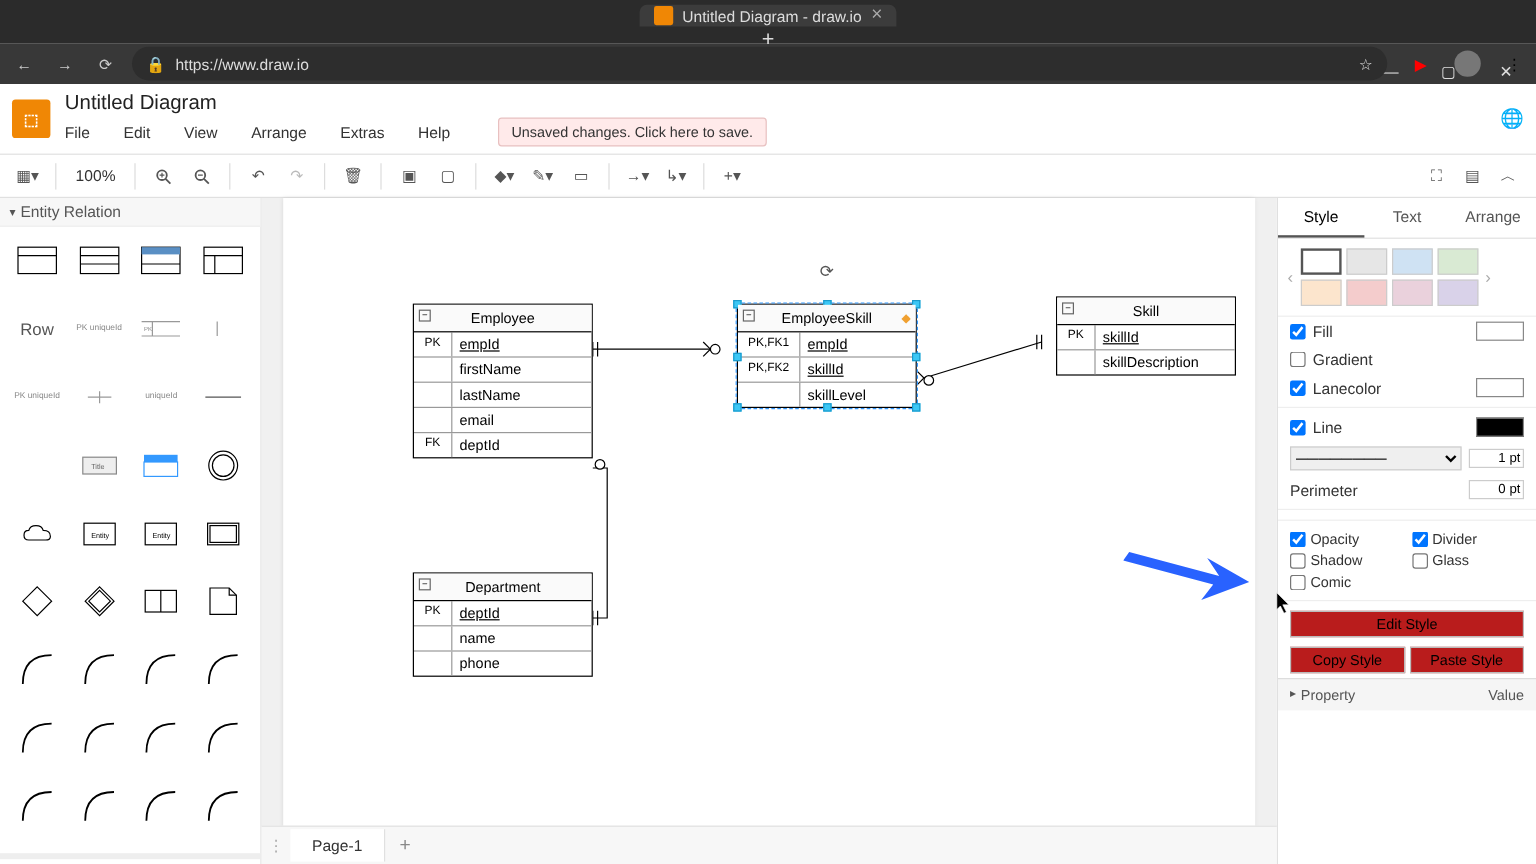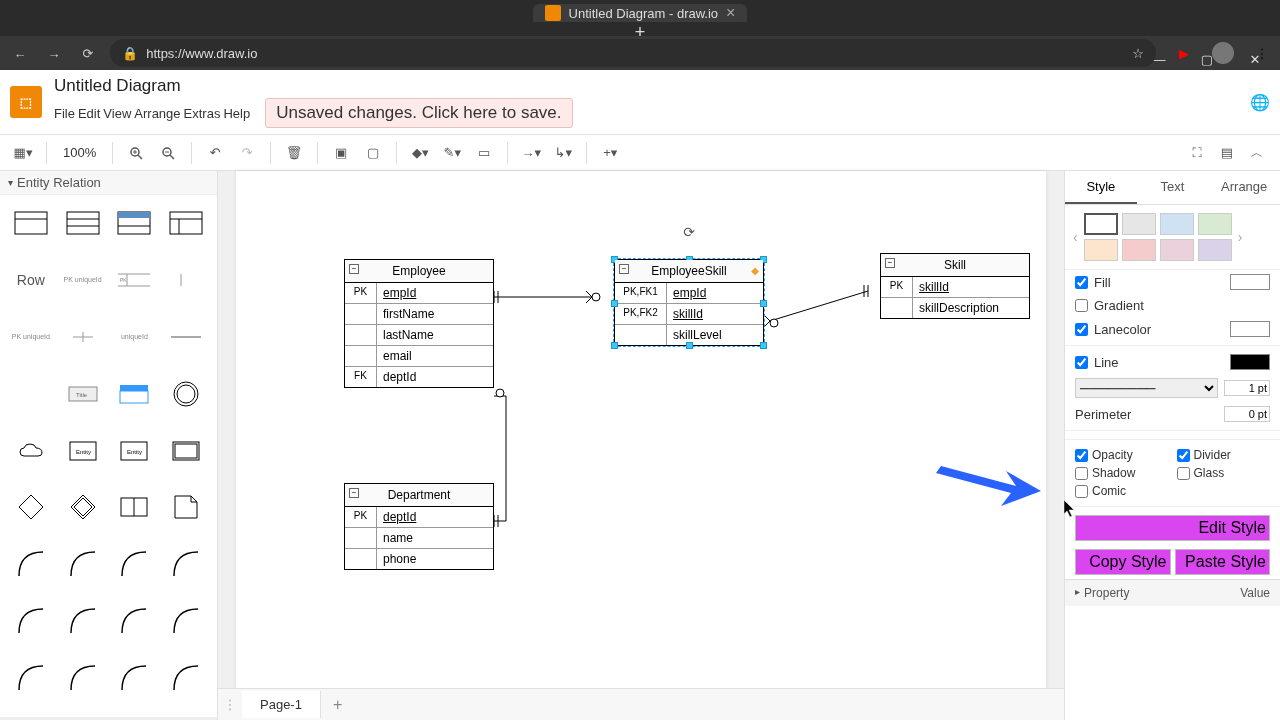--- a/index.html
+++ b/index.html
@@ -17,23 +17,23 @@
 .browser-nav { background: #383838; height: 34px; display: flex; align-items: center; padding: 0 8px; gap: 10px; }
 .nav-btn { width: 24px; height: 24px; display: flex; align-items: center; justify-content: center; color: #ccc; cursor: pointer; }
 .addr-bar { flex: 1; background: #2d2d2d; border-radius: 16px; height: 28px; display: flex; align-items: center; padding: 0 12px; gap: 8px; color: #ddd; }
 .nav-icon-right { width: 20px; height: 20px; display: flex; align-items: center; justify-content: center; margin-left: 8px; cursor: pointer; }
 
 
 .app-header { display: flex; align-items: center; padding: 6px 10px; border-bottom: 1px solid #e0e0e0; }
 .app-logo { width: 32px; height: 32px; background: #f08705; border-radius: 3px; margin-right: 12px; display:flex; align-items:center; justify-content:center; color:#fff; font-weight:bold; }
 .header-main { flex: 1; }
 .doc-title { font-size: 17px; color: #222; }
-.menus { display: flex; gap: 3px; margin-top: 2px; align-items: center; }
+.menus { display: flex; gap: 28px; margin-top: 2px; align-items: center; }
 .menus span { cursor: pointer; color: #333; }
-.unsaved { margin-left: 12px; background: #ffeaea; border: 1px solid #e8c0c0; color: #c04a4a; padding: 4px 10px; border-radius: 3px; cursor:pointer; font-size:17px; }
+.unsaved { margin-left: 12px; background: #ffeaea; border: 1px solid #e8c0c0; color: #c04a4a; padding: 4px 10px; border-radius: 3px; cursor:pointer; font-size:12px; }
 .globe-icon { margin-left: auto; color: #888; cursor: pointer; font-size: 16px; }
 
 
 .toolbar { height: 36px; border-bottom: 1px solid #e0e0e0; display: flex; align-items: center; padding: 0 10px; gap: 6px; }
 .tbtn { width: 26px; height: 26px; display: flex; align-items: center; justify-content: center; cursor: pointer; color: #555; border-radius: 3px; }
 .tsep { width: 1px; height: 22px; background: #ddd; margin: 0 4px; }
 .zoom { font-size: 13px; color: #333; padding: 0 6px; }
 .right-tools { margin-left: auto; display: flex; gap: 4px; }
 
 
@@ -71,21 +71,21 @@
 .swatch-nav { color: #aaa; cursor: pointer; font-size: 14px; padding: 0 2px; }
 .swatches { display: grid; grid-template-columns: repeat(4, 1fr); gap: 4px; }
 .swatch { width: 34px; height: 22px; border: 1px solid #ccc; cursor: pointer; }
 .prop-row { display: flex; align-items: center; padding: 4px 10px; gap: 6px; }
 .prop-row label { flex: 1; color: #333; }
 .color-box { width: 40px; height: 16px; border: 1px solid #888; cursor: pointer; }
 .num-input { width: 46px; border: 1px solid #ccc; padding: 1px 2px; font-size: 11px; text-align: right; }
 .check-grid { display: grid; grid-template-columns: 1fr 1fr; padding: 4px 10px; gap: 4px 8px; }
 .check-grid label { display: flex; align-items: center; gap: 4px; font-size: 12px; color: #333; }
 .btn-row { padding: 4px 10px; display: flex; gap: 4px; }
-.btn-row button { flex: 1; padding: 3px; border: 1px solid #bbb; background: #d946ef; cursor: pointer; font-size: 16px; text-align: right; }
+.btn-row button { flex: 1; padding: 3px; border: 1px solid #bbb; background: #b91c1c; cursor: pointer; font-size: 12px; }
 .propval { display: flex; padding: 6px 10px; background: #f5f5f5; border-top: 1px solid #ddd; font-size:12px; color:#555; }
 .propval span:first-child { flex: 1; }
 .propval::before { content:"▸"; margin-right:4px; font-size:10px; }
 
 
 .page-tabs { position: absolute; bottom: 0; left: 218px; right: 216px; height: 32px; background: #f7f7f7; border-top: 1px solid #e0e0e0; display: flex; align-items: center; }
 .pt-handle { width: 24px; text-align: center; color: #aaa; cursor: pointer; }
 .pt { padding: 6px 18px; border-right: 1px solid #e0e0e0; cursor: pointer; color: #333; background: #fff; }
 .pt-add { padding: 0 12px; color: #888; cursor: pointer; font-size: 16px; }
 

